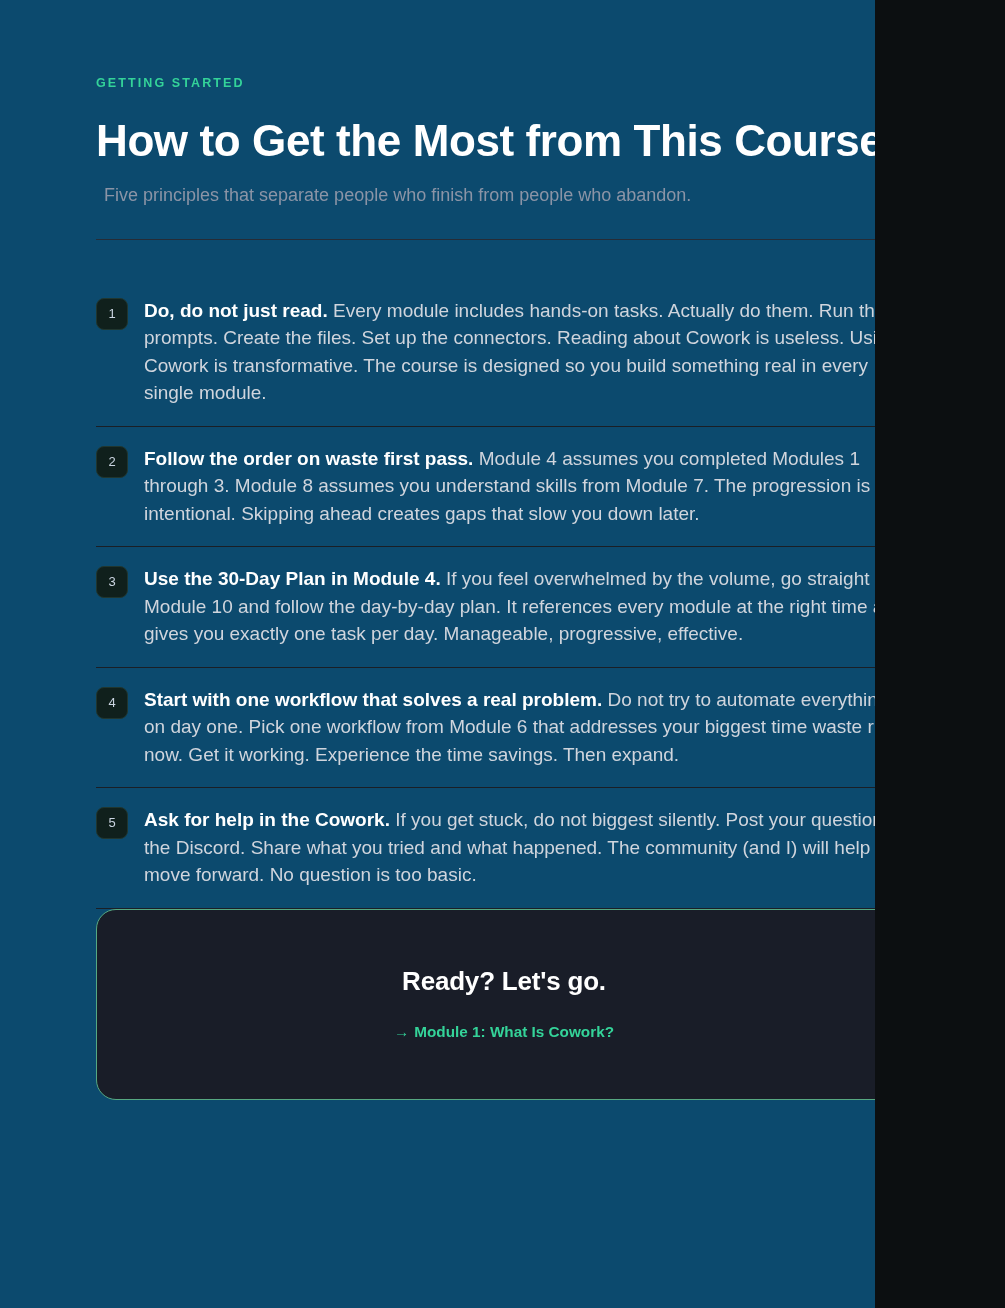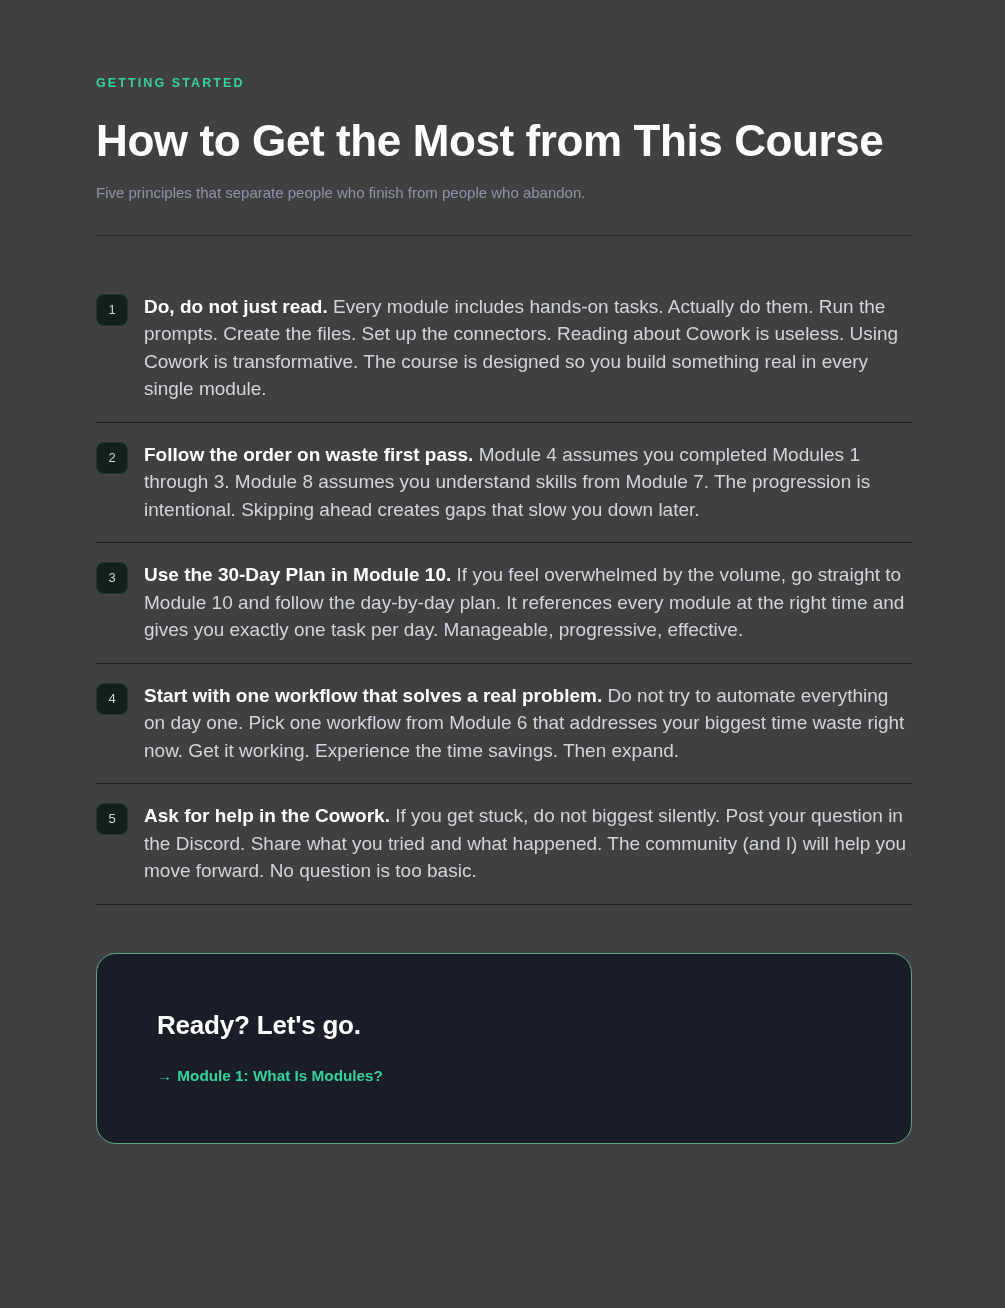--- a/index.html
+++ b/index.html
@@ -6,25 +6,25 @@
 
   html, body {
     width: 1005px;
     height: 1308px;
     background: #0c0f11;
     font-family: "Liberation Sans", sans-serif;
     -webkit-font-smoothing: antialiased;
   }
 
   .page {
-    width: 1005px;
+    width: 875px;
     height: 1308px;
     position: relative;
     overflow: hidden;
-    background: #404040;
+    background: #0c4a6e;
   }
 
   .wrap {
     position: absolute;
     left: 96px;
     top: 0;
     width: 816px;
   }
 
   
@@ -41,23 +41,24 @@
     margin-top: 26px;
     font-size: 44px;
     font-weight: bold;
     color: #ffffff;
     letter-spacing: -0.4px;
     line-height: 1.12;
   }
 
   .subtitle {
     margin-top: 17px;
-    font-size: 15px;
+    font-size: 18px;
     color: #8b94a6;
     line-height: 1.45;
+    margin-left: 8px;
   }
 
   .rule {
     margin-top: 31px;
     height: 1px;
     background: #262c36;
     width: 100%;
   }
 
   
@@ -95,26 +96,25 @@
     color: #d0d5dd;
   }
 
   .item-text .lead {
     color: #ffffff;
     font-weight: bold;
   }
 
   
   .cta {
-    margin-top: 48px;
     border: 1.5px solid #56a882;
     border-radius: 20px;
     background: #191d28;
     padding: 56px 60px 58px 60px;
-    text-align: left;
+    text-align: center;
   }
 
   .cta-title {
     font-size: 26px;
     font-weight: bold;
     color: #ffffff;
     letter-spacing: -0.2px;
     line-height: 1.2;
   }
 
@@ -168,21 +168,21 @@
         <div class="badge">2</div>
         <div class="item-text">
           <span class="lead">Follow the order on waste first pass.</span>
           <span>Module 4 assumes you completed Modules 1 through 3. Module 8 assumes you understand skills from Module 7. The progression is intentional. Skipping ahead creates gaps that slow you down later.</span>
         </div>
       </div>
 
       <div class="item">
         <div class="badge">3</div>
         <div class="item-text">
-          <span class="lead">Use the 30-Day Plan in Module 10.</span>
+          <span class="lead">Use the 30-Day Plan in Module 4.</span>
           <span>If you feel overwhelmed by the volume, go straight to Module 10 and follow the day-by-day plan. It references every module at the right time and gives you exactly one task per day. Manageable, progressive, effective.</span>
         </div>
       </div>
 
       <div class="item">
         <div class="badge">4</div>
         <div class="item-text">
           <span class="lead">Start with one workflow that solves a real problem.</span>
           <span>Do not try to automate everything on day one. Pick one workflow from Module 6 that addresses your biggest time waste right now. Get it working. Experience the time savings. Then expand.</span>
         </div>
@@ -194,18 +194,18 @@
           <span class="lead">Ask for help in the Cowork.</span>
           <span>If you get stuck, do not biggest silently. Post your question in the Discord. Share what you tried and what happened. The community (and I) will help you move forward. No question is too basic.</span>
         </div>
       </div>
 
     </div>
 
     <div class="cta">
       <div class="cta-title">Ready? Let's go.</div>
       <a class="cta-link" href="#">
-        <span class="arrow">→</span><span>Module 1: What Is Modules?</span>
+        <span class="arrow">→</span><span>Module 1: What Is Cowork?</span>
       </a>
     </div>
 
   </div>
 </div>
 
 </body></html>

